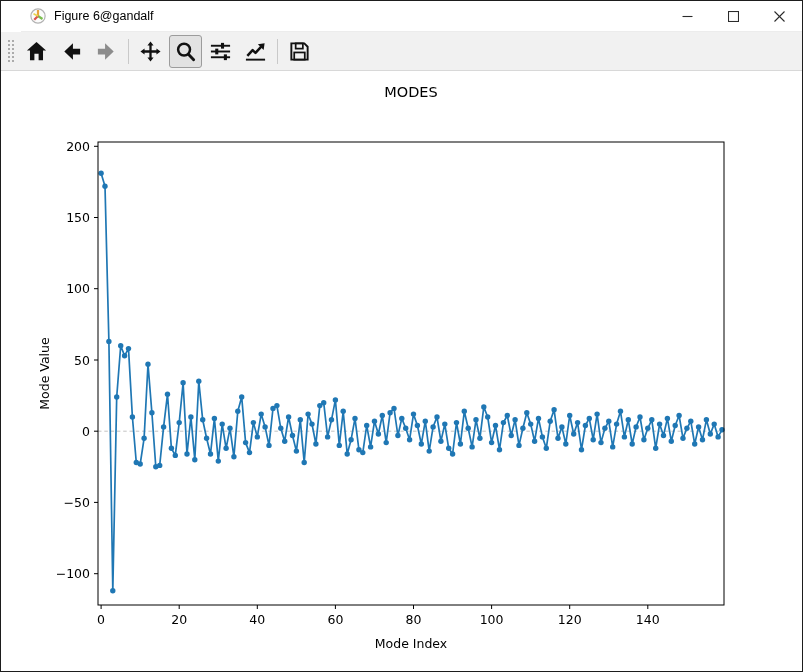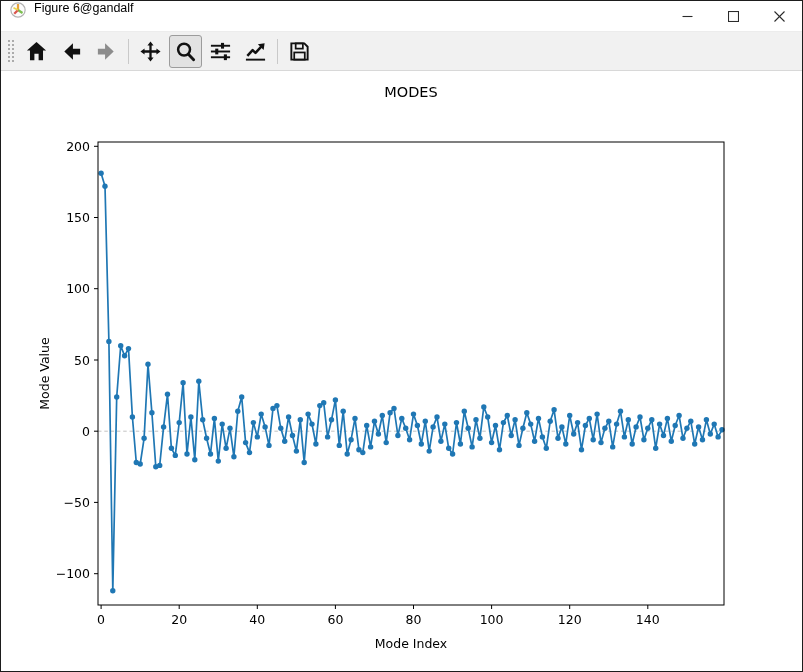--- a/index.html
+++ b/index.html
@@ -6,23 +6,24 @@
   html,body { width:803px; height:672px; background:#fff; font-family:"Liberation Sans","DejaVu Sans",sans-serif; }
   .window {
     width:803px; height:672px;
     border:1px solid #1d1d1d;
     display:flex; flex-direction:column;
     background:#fff; overflow:hidden;
   }
   
   .titlebar {
     height:31px; flex:0 0 31px;
-    display:flex; 
+    display:flex; align-items:center;
     background:#ffffff; padding-left:8px;
     border-bottom:1px solid #ececec;
+    margin-left:20px;
   }
   .titlebar-icon { width:18px; height:18px; margin-right:7px; flex:0 0 auto; }
   .titlebar-title { font-size:12.5px; color:#000; flex:1 1 auto; white-space:nowrap; }
   .window-controls { display:flex; height:100%; }
   .win-btn { width:46px; height:100%; display:flex; align-items:center; justify-content:center; background:transparent; border:none; cursor:default; }
   .win-btn svg { display:block; }
   
   .toolbar {
     height:39px; flex:0 0 39px;
     display:flex; align-items:center;

